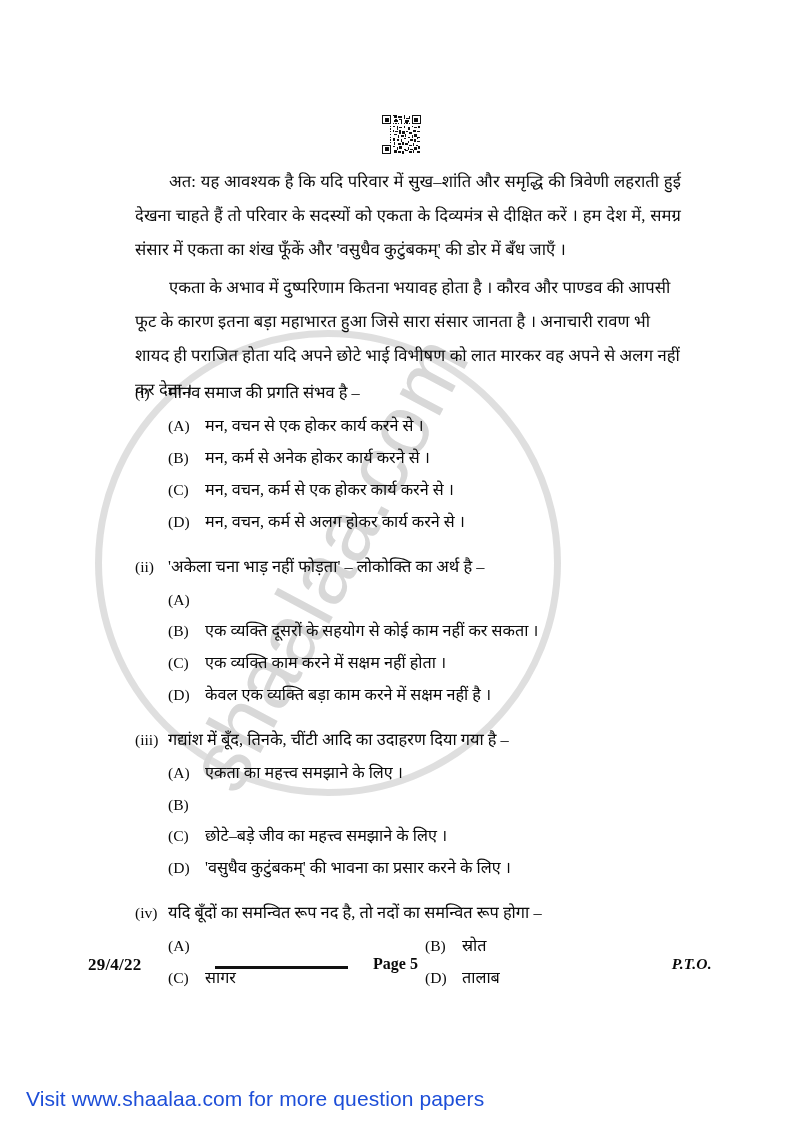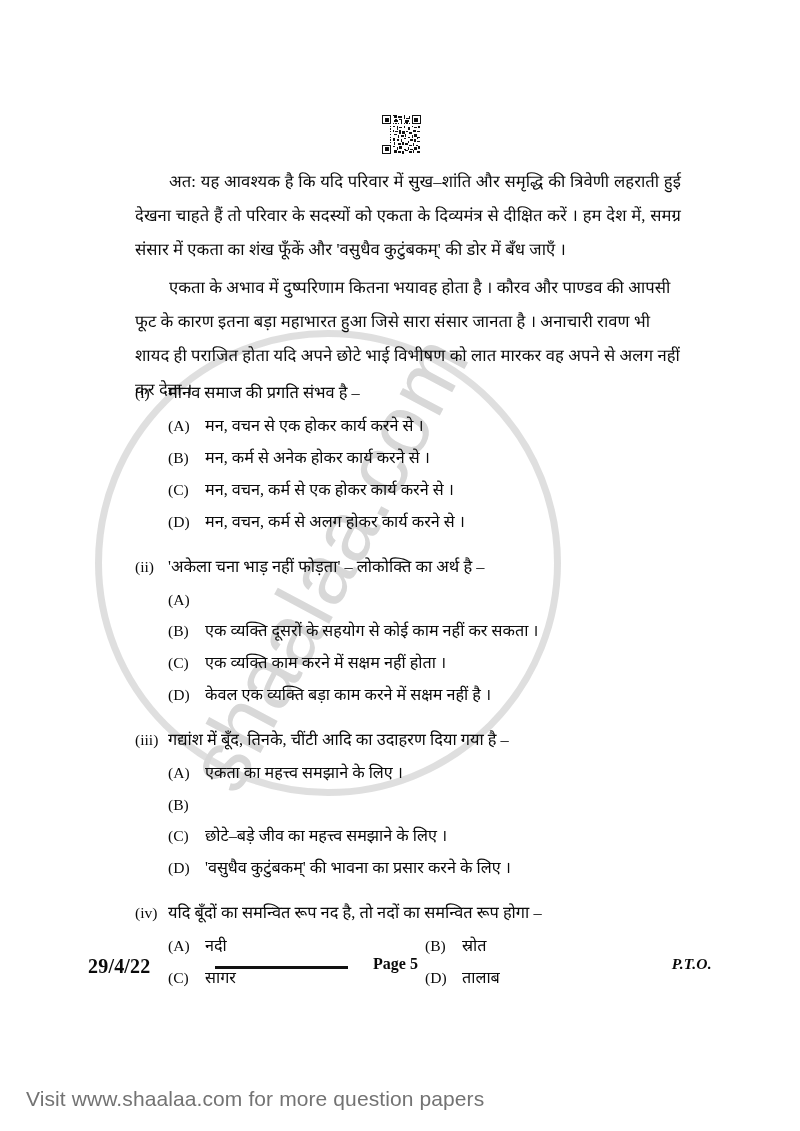--- a/index.html
+++ b/index.html
@@ -157,21 +157,21 @@
     top: 955px;
     width: 624px;
     height: 26px;
     z-index: 3;
     font-family: "Liberation Serif", "DejaVu Serif", serif;
   }
   .footer-code {
     position: absolute;
     left: 0;
     top: 0;
-    font-size: 20px;
+    font-size: 17px;
     font-weight: bold;
     letter-spacing: .2px;
   }
   .footer-rule {
     position: absolute;
     left: 127px;
     top: 11px;
     width: 133px;
     height: 3px;
     background: #111;
@@ -193,21 +193,21 @@
     letter-spacing: .3px;
   }
 
   
   .site-banner {
     position: absolute;
     left: 26px;
     top: 1087px;
     font-family: "Liberation Sans", "DejaVu Sans", sans-serif;
     font-size: 21px;
-    color: #737373;
+    color: #1d4ed8;
     letter-spacing: .1px;
     z-index: 4;
   }
 </style>
 </head>
 <body>
 
 <div class="page">
 
   <div class="watermark">
@@ -409,21 +409,20 @@
 
       <div class="question">
         <div class="q-head">
           <span class="q-num">(iv)</span>
           <span class="q-text">यदि बूँदों का समन्वित रूप नद है, तो नदों का समन्वित रूप होगा –</span>
         </div>
         <div class="opts two-col">
           <div class="opt-row">
             <div class="opt">
               <span class="opt-letter">(A)</span>
-              <span class="opt-text">नदी</span>
             </div>
             <div class="opt col2">
               <span class="opt-letter">(B)</span>
               <span class="opt-text">स्रोत</span>
             </div>
           </div>
           <div class="opt-row">
             <div class="opt">
               <span class="opt-letter">(C)</span>
               <span class="opt-text">सागर</span>

